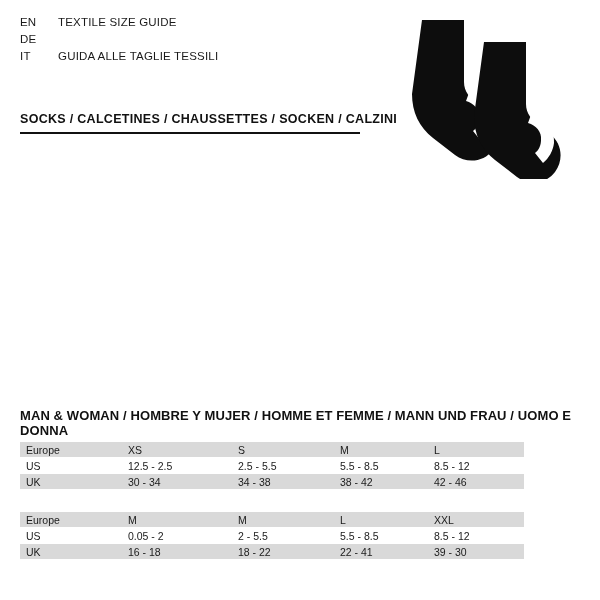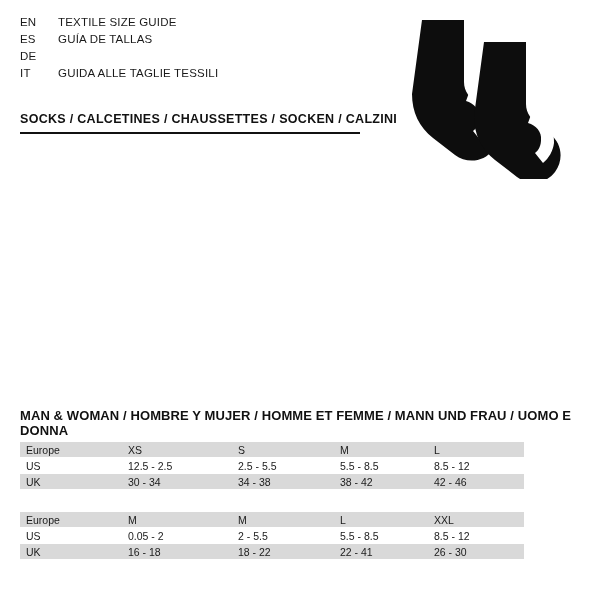--- a/index.html
+++ b/index.html
@@ -112,24 +112,20 @@
 </style>
 </head>
 <body>
 
 <div class="page">
 
   <div class="lang-block">
     <div class="lang-row">
       <span class="lang-code">EN</span>
       <span class="lang-text">TEXTILE SIZE GUIDE</span>
-    </div>
-    <div class="lang-row">
-      <span class="lang-code">ES</span>
-      <span class="lang-text">GUÍA DE TALLAS</span>
     </div>
     <div class="lang-row">
       <span class="lang-code">DE</span>
     </div>
     <div class="lang-row">
       <span class="lang-code">IT</span>
       <span class="lang-text">GUIDA ALLE TAGLIE TESSILI</span>
     </div>
   </div>
 
@@ -195,19 +191,19 @@
           <td class="col-v1">0.05 - 2</td>
           <td class="col-v2">2 - 5.5</td>
           <td class="col-v3">5.5 - 8.5</td>
           <td class="col-v4">8.5 - 12</td>
         </tr>
         <tr class="shaded">
           <td class="col-label">UK</td>
           <td class="col-v1">16 - 18</td>
           <td class="col-v2">18 - 22</td>
           <td class="col-v3">22 - 41</td>
-          <td class="col-v4">26 - 30</td>
+          <td class="col-v4">39 - 30</td>
         </tr>
       </tbody>
     </table>
   </div>
 
 </div>
 
 </body></html>

